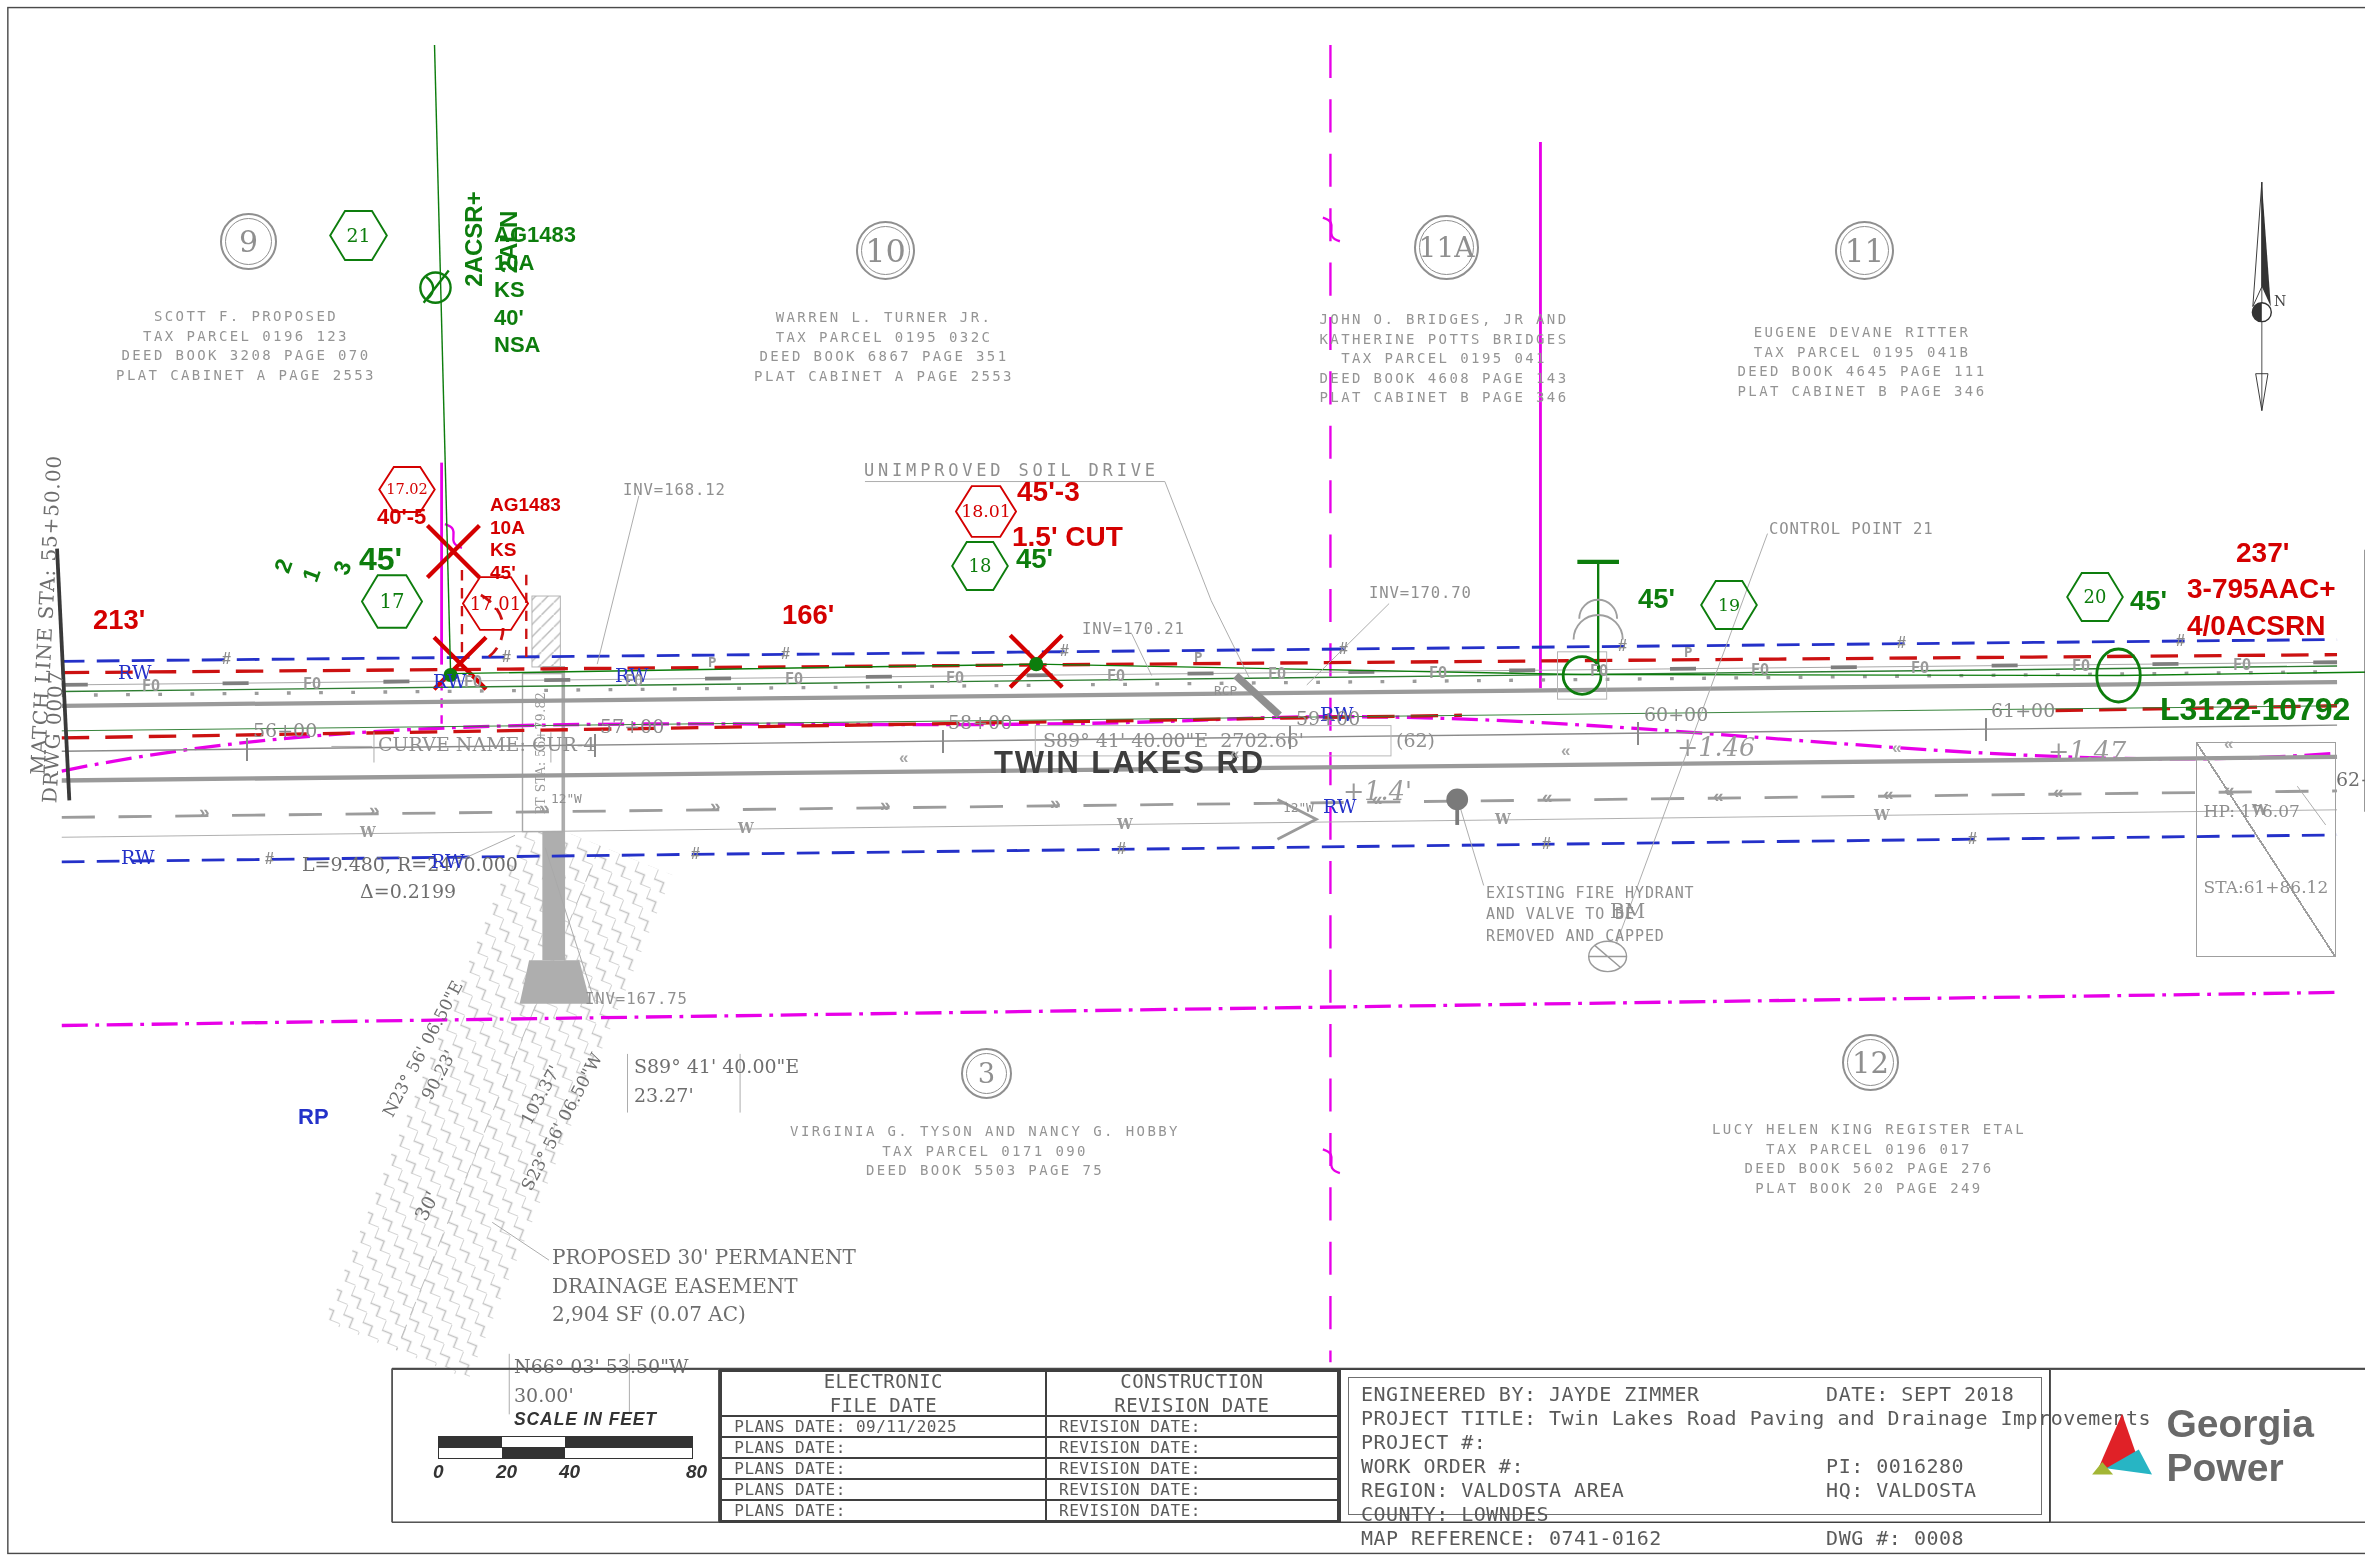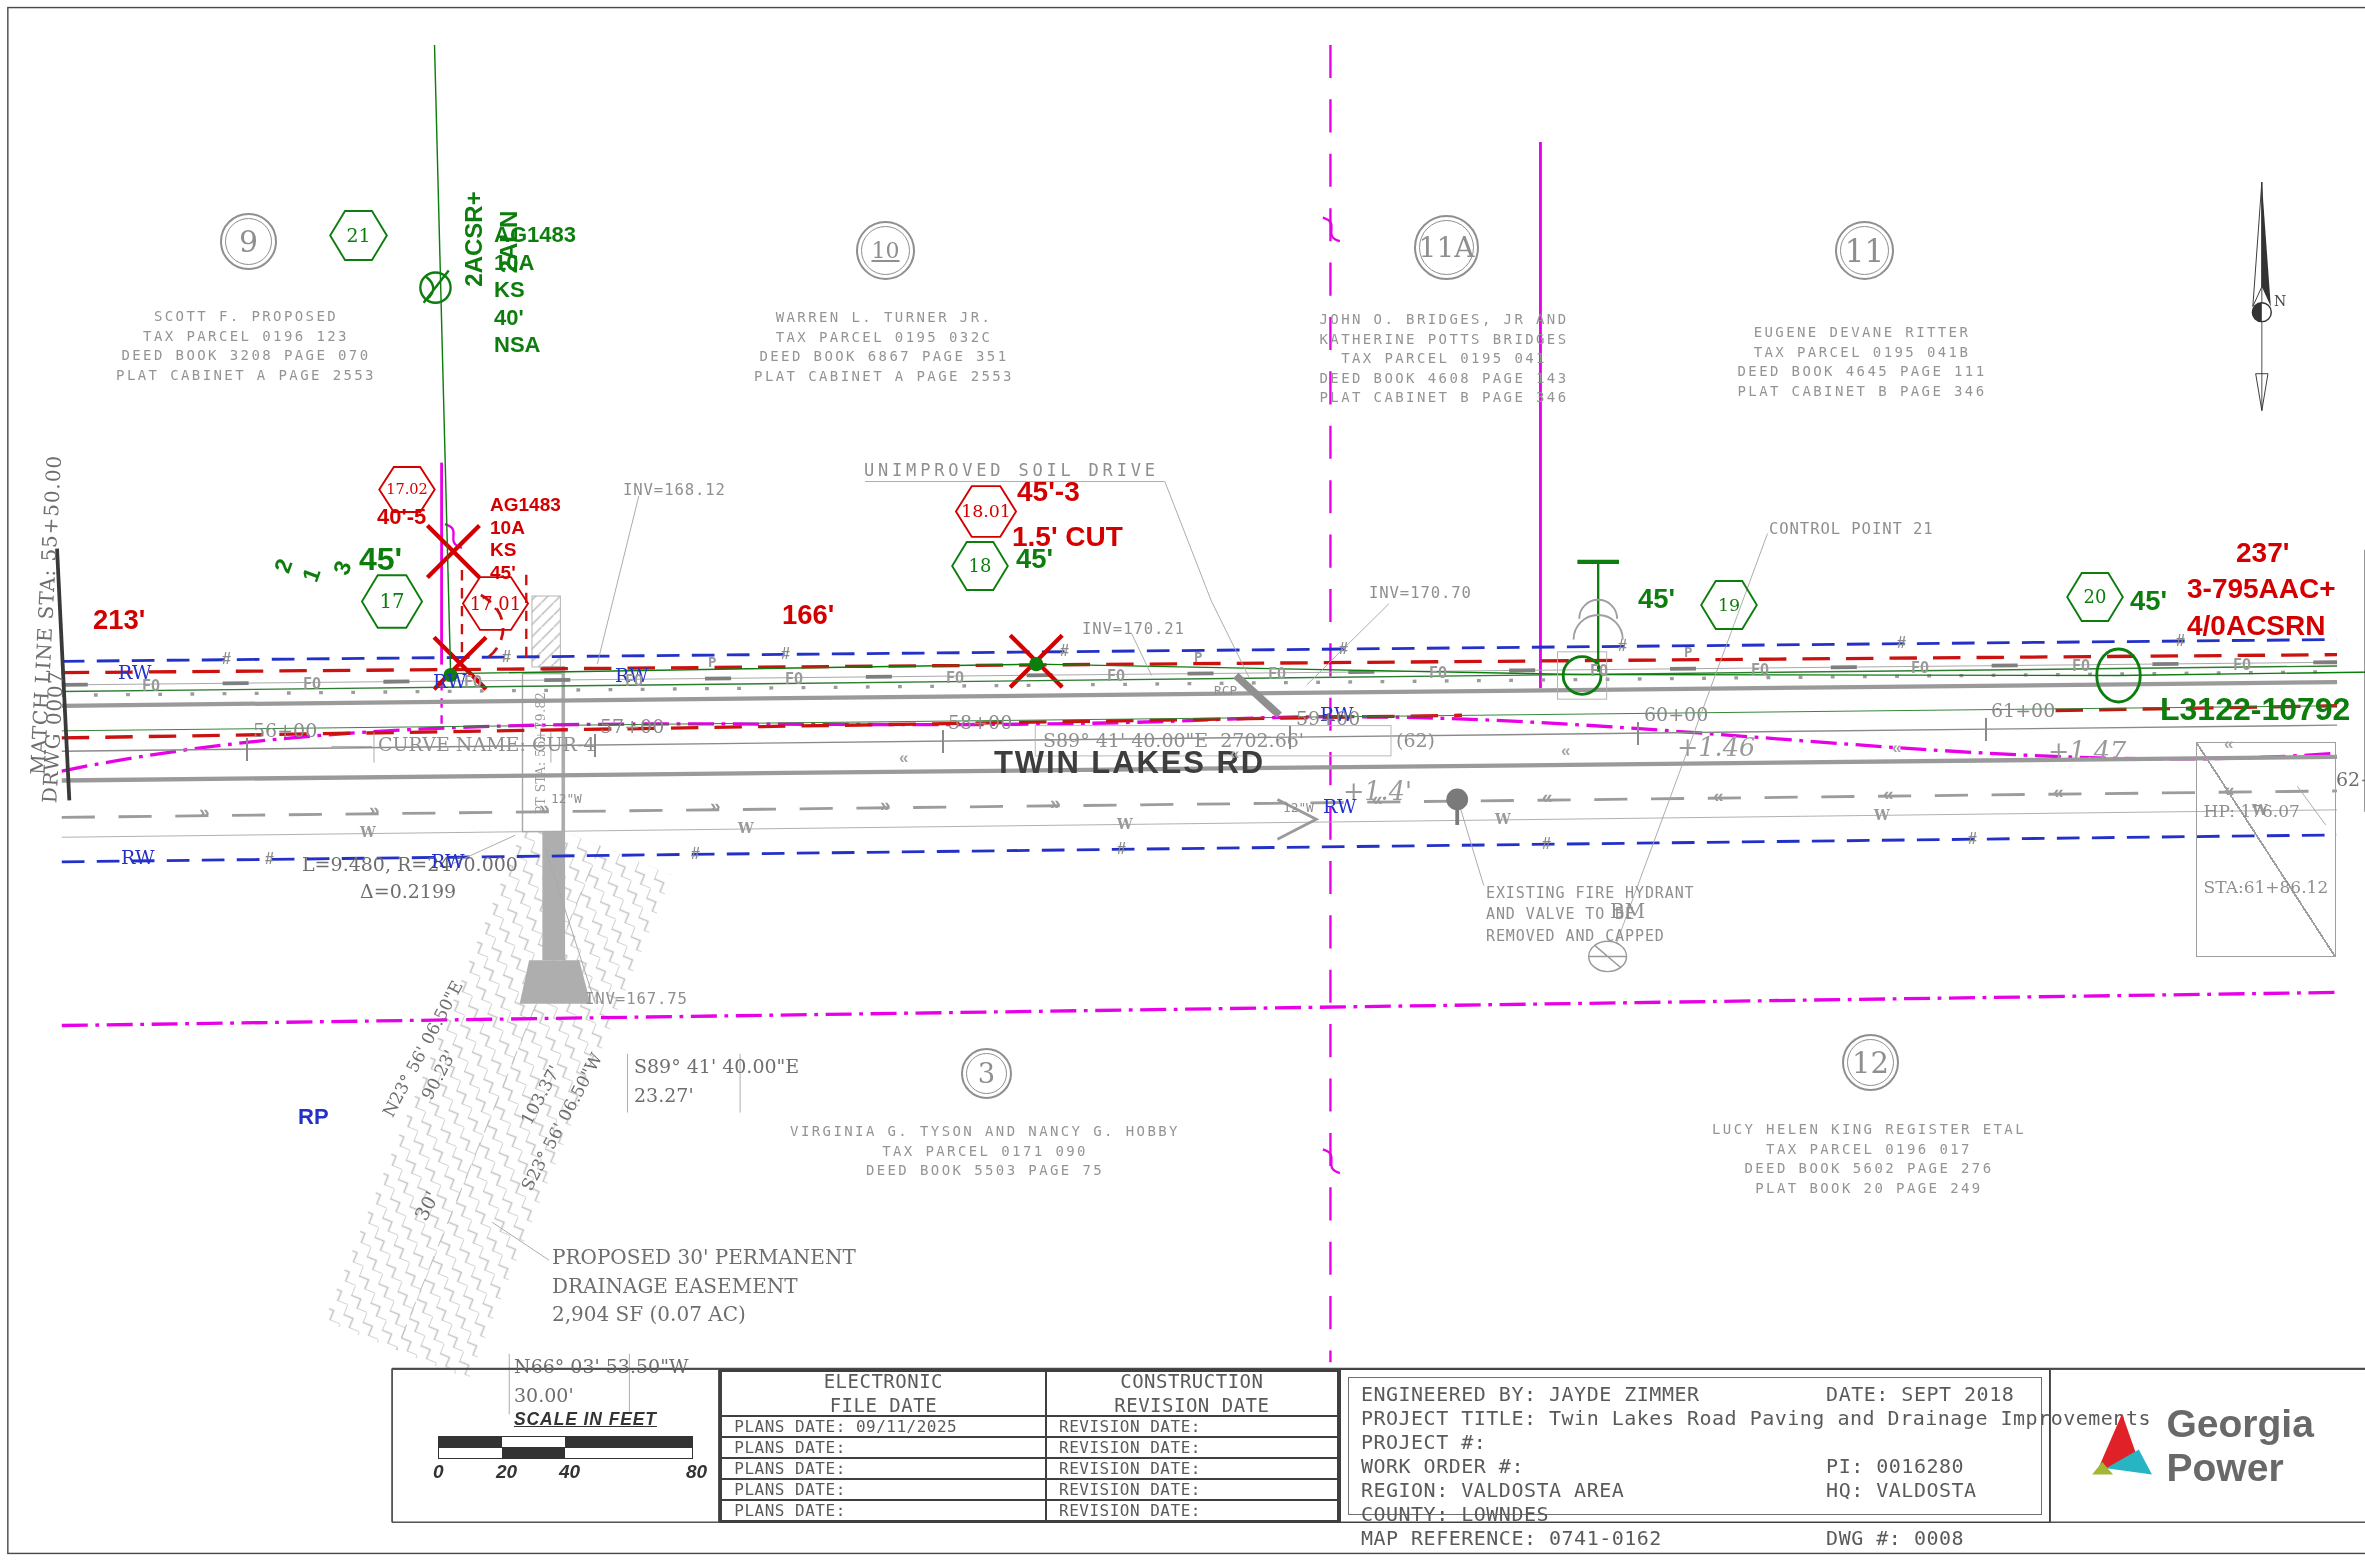--- a/index.html
+++ b/index.html
@@ -264,21 +264,21 @@
       <div class="lbl" style="left: 1320px; top: 704px; font-size: 19px; color: rgb(36, 49, 201); font-family: &quot;DejaVu Serif&quot;, serif;">RW</div>
       <div class="lbl" style="left: 1323px; top: 796px; font-size: 19px; color: rgb(36, 49, 201); font-family: &quot;DejaVu Serif&quot;, serif;">RW</div>
       <div class="lbl" style="left: 542px; top: 753px; font-size: 12.3px; color: rgb(154, 154, 154); font-family: &quot;DejaVu Serif&quot;, serif; letter-spacing: 0.5px; transform: translate(-50%, -50%) rotate(-90deg);">PT STA: 56+79.82</div>
       <div class="parcel-circle" style="left: 220px; top: 213px; width: 53px; height: 53px;">
         <div class="inner"></div>
         <div class="parcel-num" style="font-size: 30px;">9</div>
       </div>
       <div class="parcel-text" style="left: 246px; top: 307px;"><div>SCOTT F. PROPOSED</div><div>TAX PARCEL 0196 123</div><div>DEED BOOK 3208 PAGE 070</div><div>PLAT CABINET A PAGE 2553</div></div>
       <div class="parcel-circle" style="left: 856px; top: 221px; width: 55px; height: 55px;">
         <div class="inner"></div>
-        <div class="parcel-num" style="font-size: 22px; text-decoration: underline;">10</div>
+        <div class="parcel-num" style="font-size: 32px;">10</div>
       </div>
       <div class="parcel-text" style="left: 884px; top: 308px;"><div>WARREN L. TURNER JR.</div><div>TAX PARCEL 0195 032C</div><div>DEED BOOK 6867 PAGE 351</div><div>PLAT CABINET A PAGE 2553</div></div>
       <div class="parcel-circle" style="left: 1414px; top: 215px; width: 61px; height: 61px;">
         <div class="inner"></div>
         <div class="parcel-num" style="font-size: 28px;">11A</div>
       </div>
       <div class="parcel-text" style="left: 1444px; top: 310px;"><div>JOHN O. BRIDGES, JR AND</div><div>KATHERINE POTTS BRIDGES</div><div>TAX PARCEL 0195 041</div><div>DEED BOOK 4608 PAGE 143</div><div>PLAT CABINET B PAGE 346</div></div>
       <div class="parcel-circle" style="left: 1835px; top: 221px; width: 55px; height: 55px;">
         <div class="inner"></div>
         <div class="parcel-num" style="font-size: 31px;">11</div>
@@ -389,21 +389,21 @@
       <div class="lbl" style="left: 899px; top: 748px; font-size: 17px; color: rgb(165, 165, 165); font-family: &quot;Liberation Sans&quot;, sans-serif; font-weight: 600;">«</div>
       <div class="lbl" style="left: 1230px; top: 744px; font-size: 17px; color: rgb(165, 165, 165); font-family: &quot;Liberation Sans&quot;, sans-serif; font-weight: 600;">«</div>
       <div class="lbl" style="left: 1561px; top: 741px; font-size: 17px; color: rgb(165, 165, 165); font-family: &quot;Liberation Sans&quot;, sans-serif; font-weight: 600;">«</div>
       <div class="lbl" style="left: 1892px; top: 738px; font-size: 17px; color: rgb(165, 165, 165); font-family: &quot;Liberation Sans&quot;, sans-serif; font-weight: 600;">«</div>
       <div class="lbl" style="left: 2224px; top: 734px; font-size: 17px; color: rgb(165, 165, 165); font-family: &quot;Liberation Sans&quot;, sans-serif; font-weight: 600;">«</div>
       <div class="lbl f-serif" style="left: 2274px; top: 294px; font-size: 14px; color: rgb(68, 68, 68);">N</div>
     </div>
 
 
   <div id="scale-block" class="block" style="left:392px;top:1369px;width:327px;height:154px;">
-    <div class="lbl f-sans" style="left:121px;top:40px;font-size:17.5px;font-weight:700;font-style:italic;color:#333;letter-spacing:0.9px;text-decoration:underline;">SCALE IN FEET</div>
+    <div class="lbl f-sans" style="left:121px;top:40px;font-size:17.5px;font-weight:700;font-style:italic;color:#333;letter-spacing:0.9px;">SCALE IN FEET</div>
     <div class="scalebar-row" style="left:45px;top:66px;width:253px;">
       <div class="seg" style="width:63px;background:#333;"></div>
       <div class="seg" style="width:63px;background:#fff;"></div>
       <div class="seg" style="width:127px;background:#333;"></div>
     </div>
     <div class="scalebar-row" style="left:45px;top:77px;width:253px;">
       <div class="seg" style="width:63px;background:#fff;"></div>
       <div class="seg" style="width:63px;background:#333;"></div>
       <div class="seg" style="width:127px;background:#fff;"></div>
     </div>

